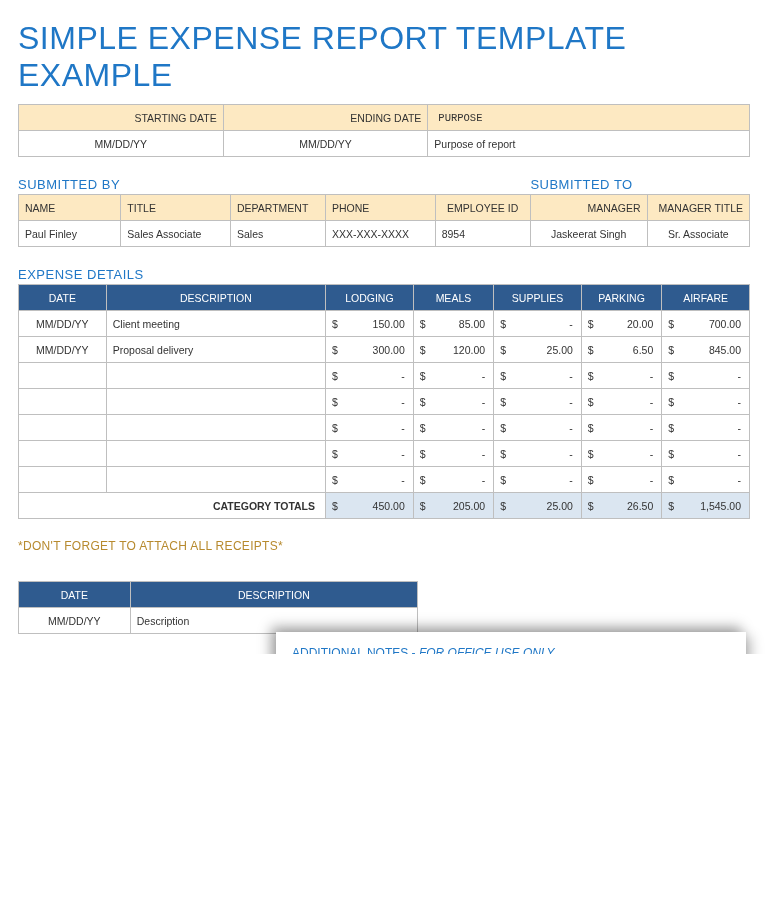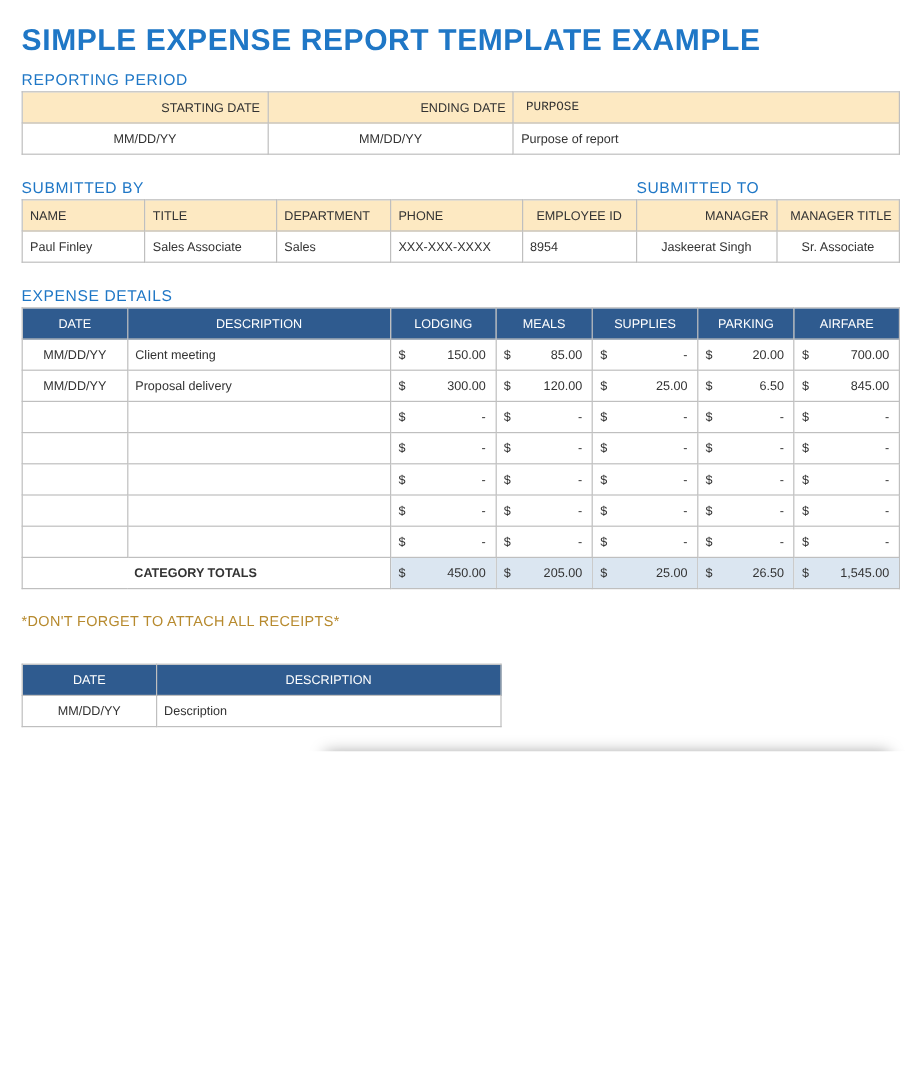--- a/index.html
+++ b/index.html
@@ -7,22 +7,22 @@
     font-family: "Century Gothic", "Avant Garde", Arial, sans-serif;
     font-size: 11px;
     color: #333;
     background: #fff;
     width: 768px;
     padding: 20px 18px;
     position: relative;
   }
   .page-title {
     color: #1f77c6;
-    font-size: 25px;
-    font-weight: bold;
+    font-size: 32px;
+    font-weight: normal;
     letter-spacing: 0.5px;
     margin-bottom: 10px;
   }
   .section-title {
     color: #1f77c6;
     font-size: 13px;
     letter-spacing: 0.5px;
     margin-bottom: 2px;
   }
   .sub-italic { font-style: italic; }
@@ -88,21 +88,20 @@
     margin-bottom: 2px;
   }
   .approval-spacer { height: 14px; }
 </style>
 </head>
 <body>
 
 <div class="page-title">SIMPLE EXPENSE REPORT TEMPLATE EXAMPLE</div>
 
 <div class="section">
-  <div class="section-title">REPORTING PERIOD</div>
   <table>
     <tbody>
         <tr>
       <th class="hdr-beige" style="width:28%;">STARTING DATE</th>
       <th class="hdr-beige" style="width:28%;">ENDING DATE</th>
       <th class="hdr-beige" style="width:44%;text-align:left;padding-left:10px;font-family:Liberation Mono, monospace;">PURPOSE</th>
     </tr>
     <tr>
       <td class="center">MM/DD/YY</td>
       <td class="center">MM/DD/YY</td>
@@ -215,21 +214,21 @@
           <td></td>
           <td class="num-cell"><span class="dollar">$</span>-</td>
           <td class="num-cell"><span class="dollar">$</span>-</td>
           <td class="num-cell"><span class="dollar">$</span>-</td>
           <td class="num-cell"><span class="dollar">$</span>-</td>
           <td class="num-cell"><span class="dollar">$</span>-</td>
         </tr>
       </tbody>
     <tbody>
         <tr>
-      <td colspan="2" style="text-align:center;font-weight:bold;padding-right:24px;">CATEGORY TOTALS</td>
+      <td colspan="2" style="text-align:right;font-weight:bold;padding-right:10px;">CATEGORY TOTALS</td>
       <td class="num-cell pale-blue"><span class="dollar">$</span><span>450.00</span></td>
       <td class="num-cell pale-blue"><span class="dollar">$</span><span>205.00</span></td>
       <td class="num-cell pale-blue"><span class="dollar">$</span><span>25.00</span></td>
       <td class="num-cell pale-blue"><span class="dollar">$</span><span>26.50</span></td>
       <td class="num-cell pale-blue"><span class="dollar">$</span><span>1,545.00</span></td>
     </tr>
   </tbody>
     </table>
 </div>
 

